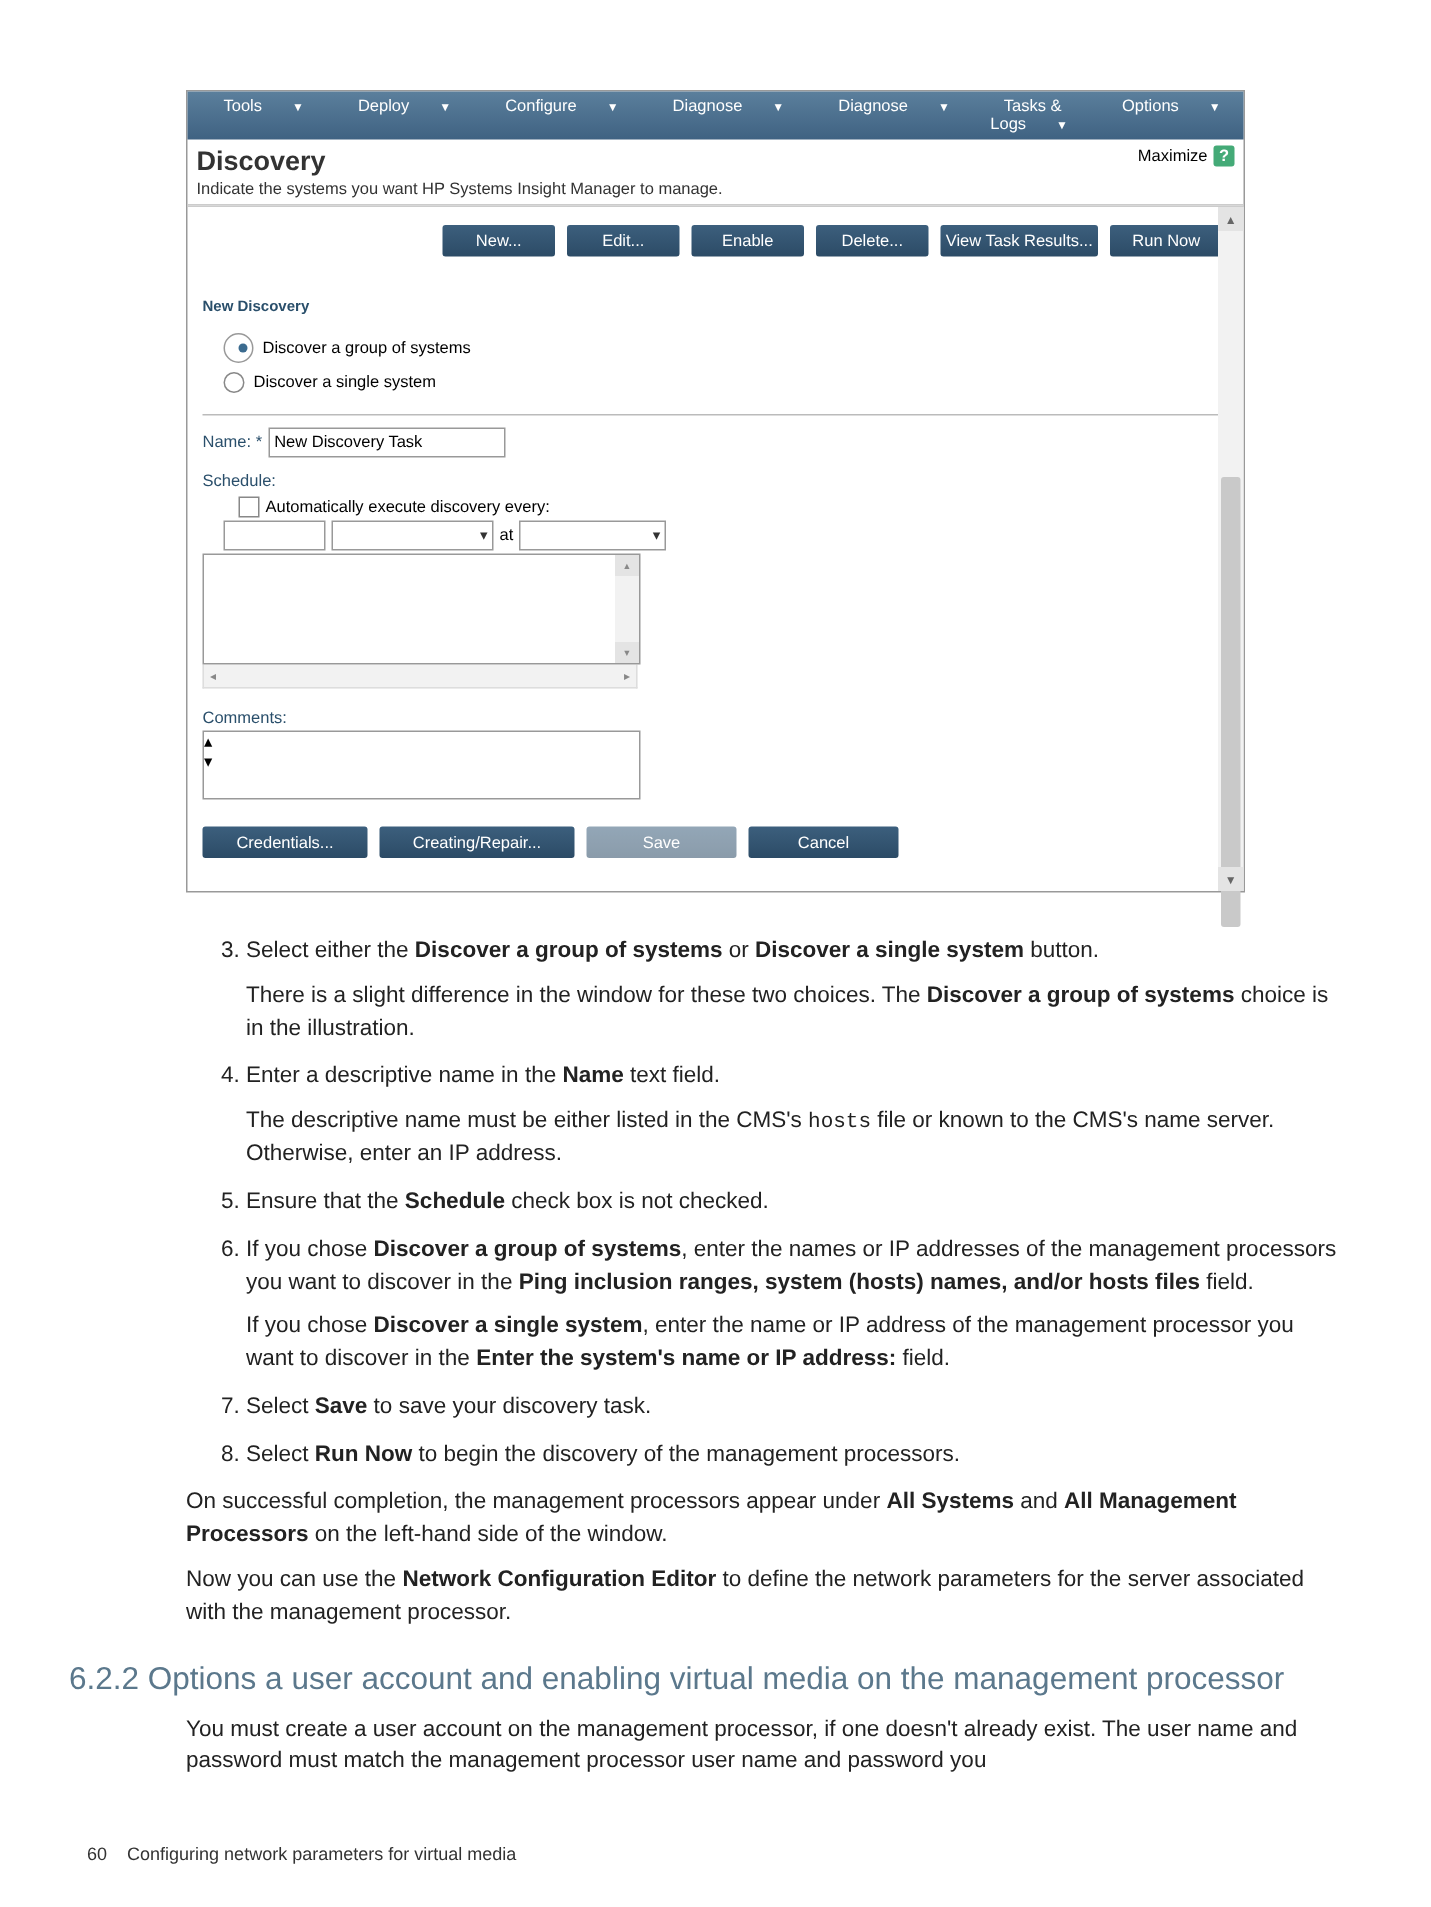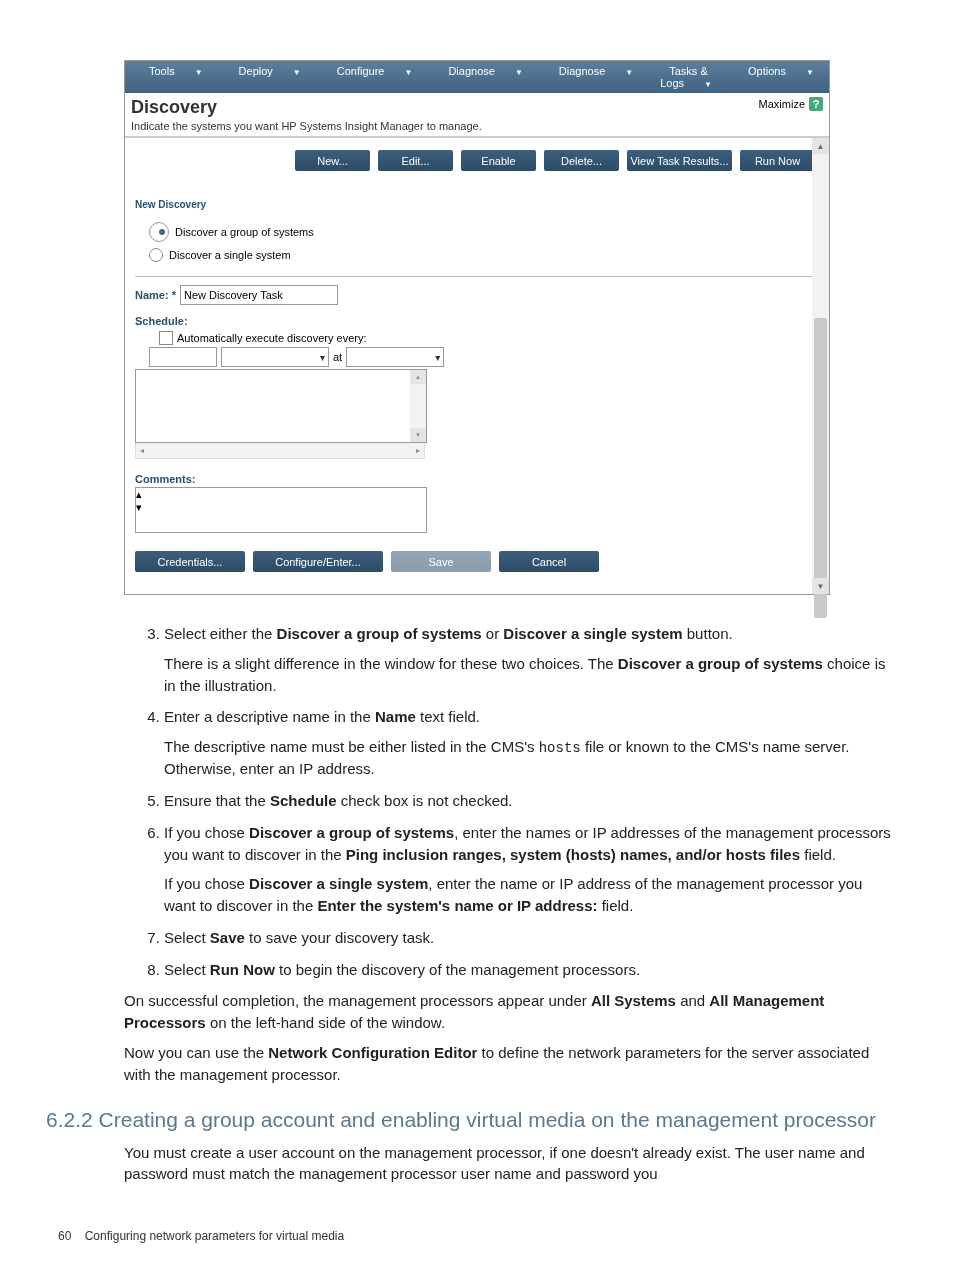--- a/index.html
+++ b/index.html
@@ -16,21 +16,21 @@
   .innerscroll{border-top:1px solid #ccc;position:relative;padding:4px 14px 12px 10px;}
   .scrollbar{position:absolute;right:0;top:0;bottom:0;width:17px;background:#f2f2f2;}
   .sb-top,.sb-bot{position:absolute;left:0;right:0;height:16px;background:#e4e4e4;display:flex;align-items:center;justify-content:center;font-size:8px;color:#666;}
   .sb-top{top:0}.sb-bot{bottom:0}
   .sb-thumb{position:absolute;left:2px;right:2px;top:180px;height:300px;background:#c9c9c9;border-radius:2px;}
   .btnrow{display:flex;gap:8px;justify-content:center;margin:8px 0 28px;}
   .btn{background:linear-gradient(#3c5f7d,#2c4b66);color:#fff;font-size:11px;width:100px;height:21px;display:flex;align-items:center;justify-content:center;border-radius:2px;cursor:pointer;}
   .btn.big{width:140px}
   .btn.disabled{opacity:.55}
   .section-h{color:#2a4f6b;font-weight:bold;font-size:10px;margin:12px 0;}
-  .label-bold{color:#2a4f6b;font-weight:bold;font-size:11px;}
+  .label-bold{color:#2a4f6b;font-weight:normal;font-size:11px;}
   .radio-row{margin:6px 0 6px 14px;font-size:11px;display:flex;align-items:center;gap:6px;}
   .radio{width:12px;height:12px;border:1px solid #888;border-radius:50%;display:inline-flex;align-items:center;justify-content:center;}
   .radio.sel::after{content:"";width:6px;height:6px;border-radius:50%;background:#3b6b8f;}
   .divider{border-top:1px solid #bbb;margin:14px 0 8px;}
   .req{font-size:11px;color:#444;margin-bottom:6px;}
   .inline-label{display:flex;align-items:center;gap:4px;font-size:11px;margin:4px 0 10px;}
   .txt{border:1px solid #999;height:18px;font-size:11px;padding:0 3px;background:#fff;}
   .chk{width:12px;height:12px;border:1px solid #888;background:#fff;display:inline-block;}
   .sched-row{display:flex;align-items:center;gap:4px;font-size:11px;margin-top:2px;}
   .sel{border:1px solid #999;height:18px;background:#fff;display:flex;align-items:center;justify-content:flex-end;padding:0 3px;font-size:10px;color:#333;}
@@ -143,21 +143,21 @@
         <div class="box">
           <div class="mini-sb">
               <div class="t">▴</div>
               <div class="b">▾</div>
             </div>
         </div>
       </div>
 
       <div class="btnrow2">
         <div class="btn" style="width:110px">Credentials...</div>
-        <div class="btn" style="width:130px">Configure/Enter...</div>
+        <div class="btn" style="width:130px">Creating/Repair...</div>
         <div class="btn disabled">Save</div>
         <div class="btn">Cancel</div>
       </div>
     </div>
   </div>
 
   <div class="instr">
     <ol start="3">
       <li>
         <span>Select either the </span><b>Discover a group of systems</b><span> or </span><b>Discover a single system</b><span> button.</span>
@@ -172,21 +172,21 @@
         <span>If you chose </span><b>Discover a group of systems</b><span>, enter the names or IP addresses of the management processors you want to discover in the </span><b>Ping inclusion ranges, system (hosts) names, and/or hosts files</b><span> field.</span>
         <p><span>If you chose </span><b>Discover a single system</b><span>, enter the name or IP address of the management processor you want to discover in the </span><b>Enter the system's name or IP address:</b><span> field.</span></p>
       </li>
       <li><span>Select </span><b>Save</b><span> to save your discovery task.</span></li>
       <li><span>Select </span><b>Run Now</b><span> to begin the discovery of the management processors.</span></li>
     </ol>
     <p class="sub" style="margin-left:0"><span>On successful completion, the management processors appear under </span><b>All Systems</b><span> and </span><b>All Management Processors</b><span> on the left-hand side of the window.</span></p>
     <p class="sub" style="margin-left:0"><span>Now you can use the </span><b>Network Configuration Editor</b><span> to define the network parameters for the server associated with the management processor.</span></p>
   </div>
 
-  <h2 class="sec">6.2.2 Creating a group account and enabling virtual media on the management processor</h2>
+  <h2 class="sec">6.2.2 Options a user account and enabling virtual media on the management processor</h2>
 
   <div class="instr">
     <p style="margin-left:0">You must create a user account on the management processor, if one doesn't already exist. The user name and password must match the management processor user name and password you</p>
   </div>
 
   <div class="footer">
     <span>60</span>&nbsp;&nbsp;&nbsp;&nbsp;<span>Configuring network parameters for virtual media</span>
   </div>
 </div>
 

